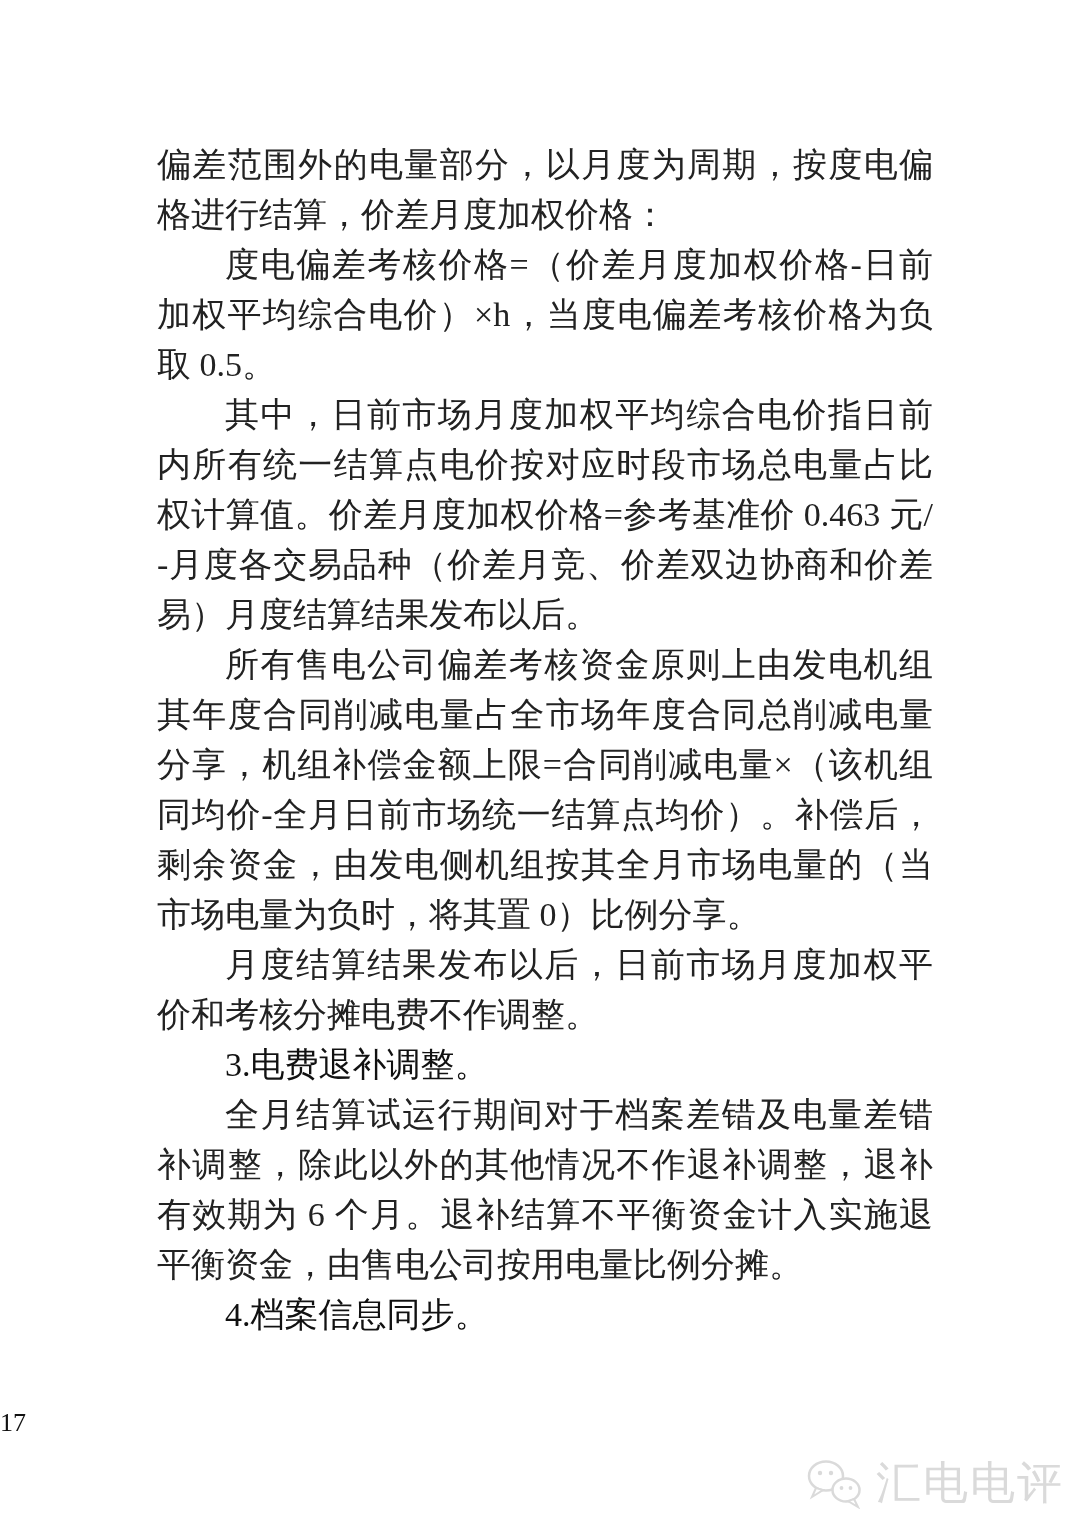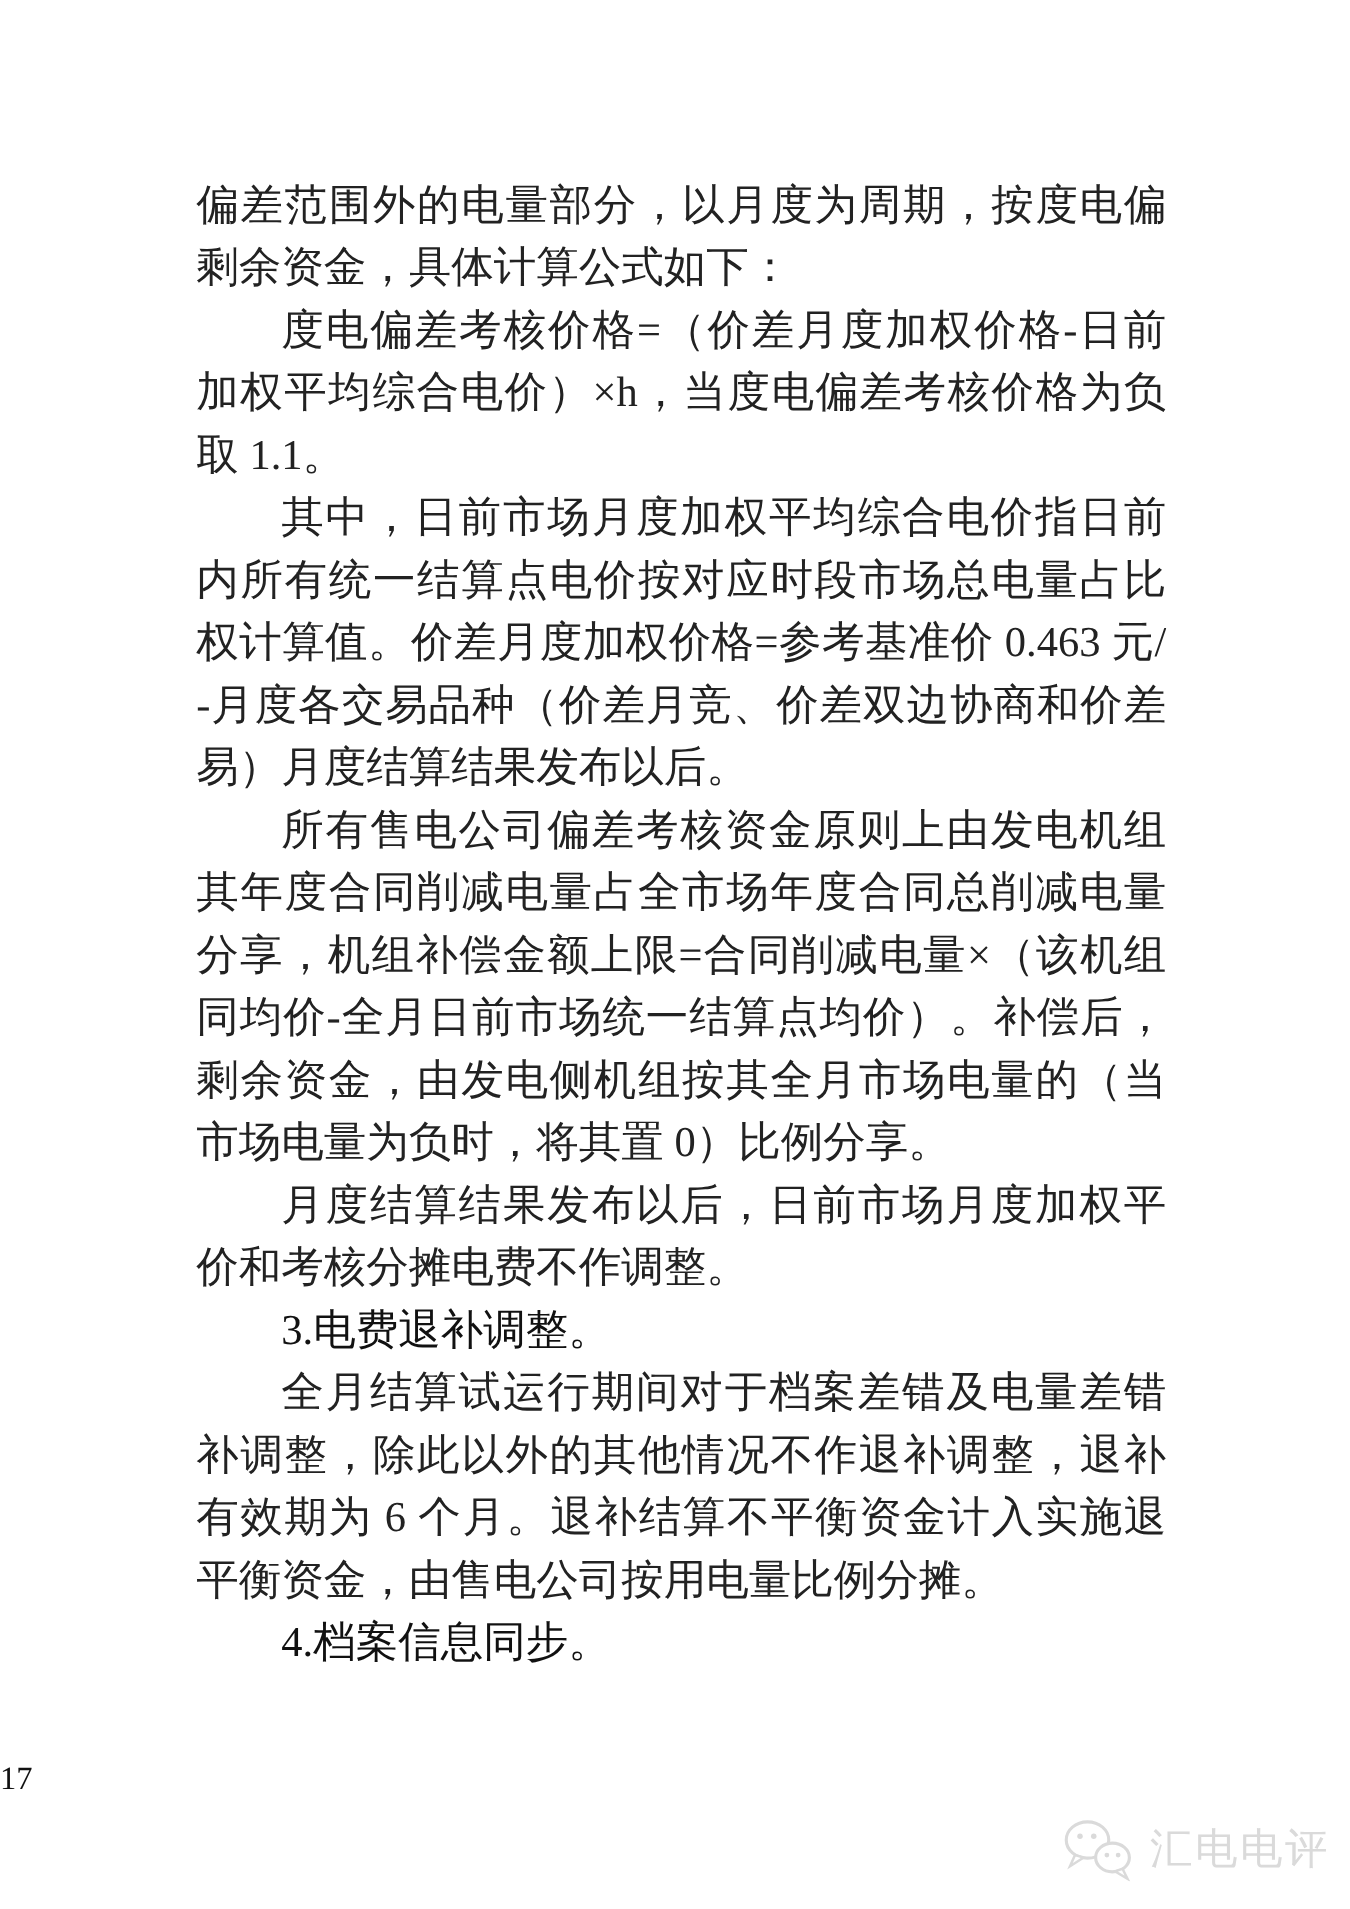--- a/index.html
+++ b/index.html
@@ -54,37 +54,37 @@
     position: absolute;
     top: 1453px;
     right: 16px;
     display: flex;
     align-items: center;
     gap: 10px;
     color: #dadada;
     user-select: none;
   }
   .watermark .wm-label {
-    font-size: 34px;
+    font-size: 45px;
     letter-spacing: 2px;
     font-family: "Liberation Sans", sans-serif;
   }
   .watermark svg {
     display: block;
   }
 </style>
 </head>
 <body>
 
 <div class="doc-body">
     <div class="line">偏差范围外的电量部分，以月度为周期，按度电偏差考核价</div>
-    <div class="line short">剩余资金，具体计算公式如下：</div>
+    <div class="line short">格进行结算，价差月度加权价格：</div>
     <div class="line indent">度电偏差考核价格=（价差月度加权价格-日前市场月度</div>
     <div class="line">加权平均综合电价）×h，当度电偏差考核价格为负时取 0,h</div>
-    <div class="line short">取 1.1。</div>
+    <div class="line short">取 0.5。</div>
     <div class="line indent">其中，日前市场月度加权平均综合电价指日前市场当月</div>
     <div class="line">内所有统一结算点电价按对应时段市场总电量占比进行加</div>
     <div class="line">权计算值。价差月度加权价格=参考基准价 0.463 元/千瓦时</div>
     <div class="line">-月度各交易品种（价差月竞、价差双边协商和价差挂牌交</div>
     <div class="line short">易）月度结算结果发布以后。</div>
     <div class="line indent">所有售电公司偏差考核资金原则上由发电机组优先按</div>
     <div class="line">其年度合同削减电量占全市场年度合同总削减电量的比例</div>
     <div class="line">分享，机组补偿金额上限=合同削减电量×（该机组削减合</div>
     <div class="line">同均价-全月日前市场统一结算点均价）。补偿后，若仍有</div>
     <div class="line">剩余资金，由发电侧机组按其全月市场电量的（当机组全月</div>

